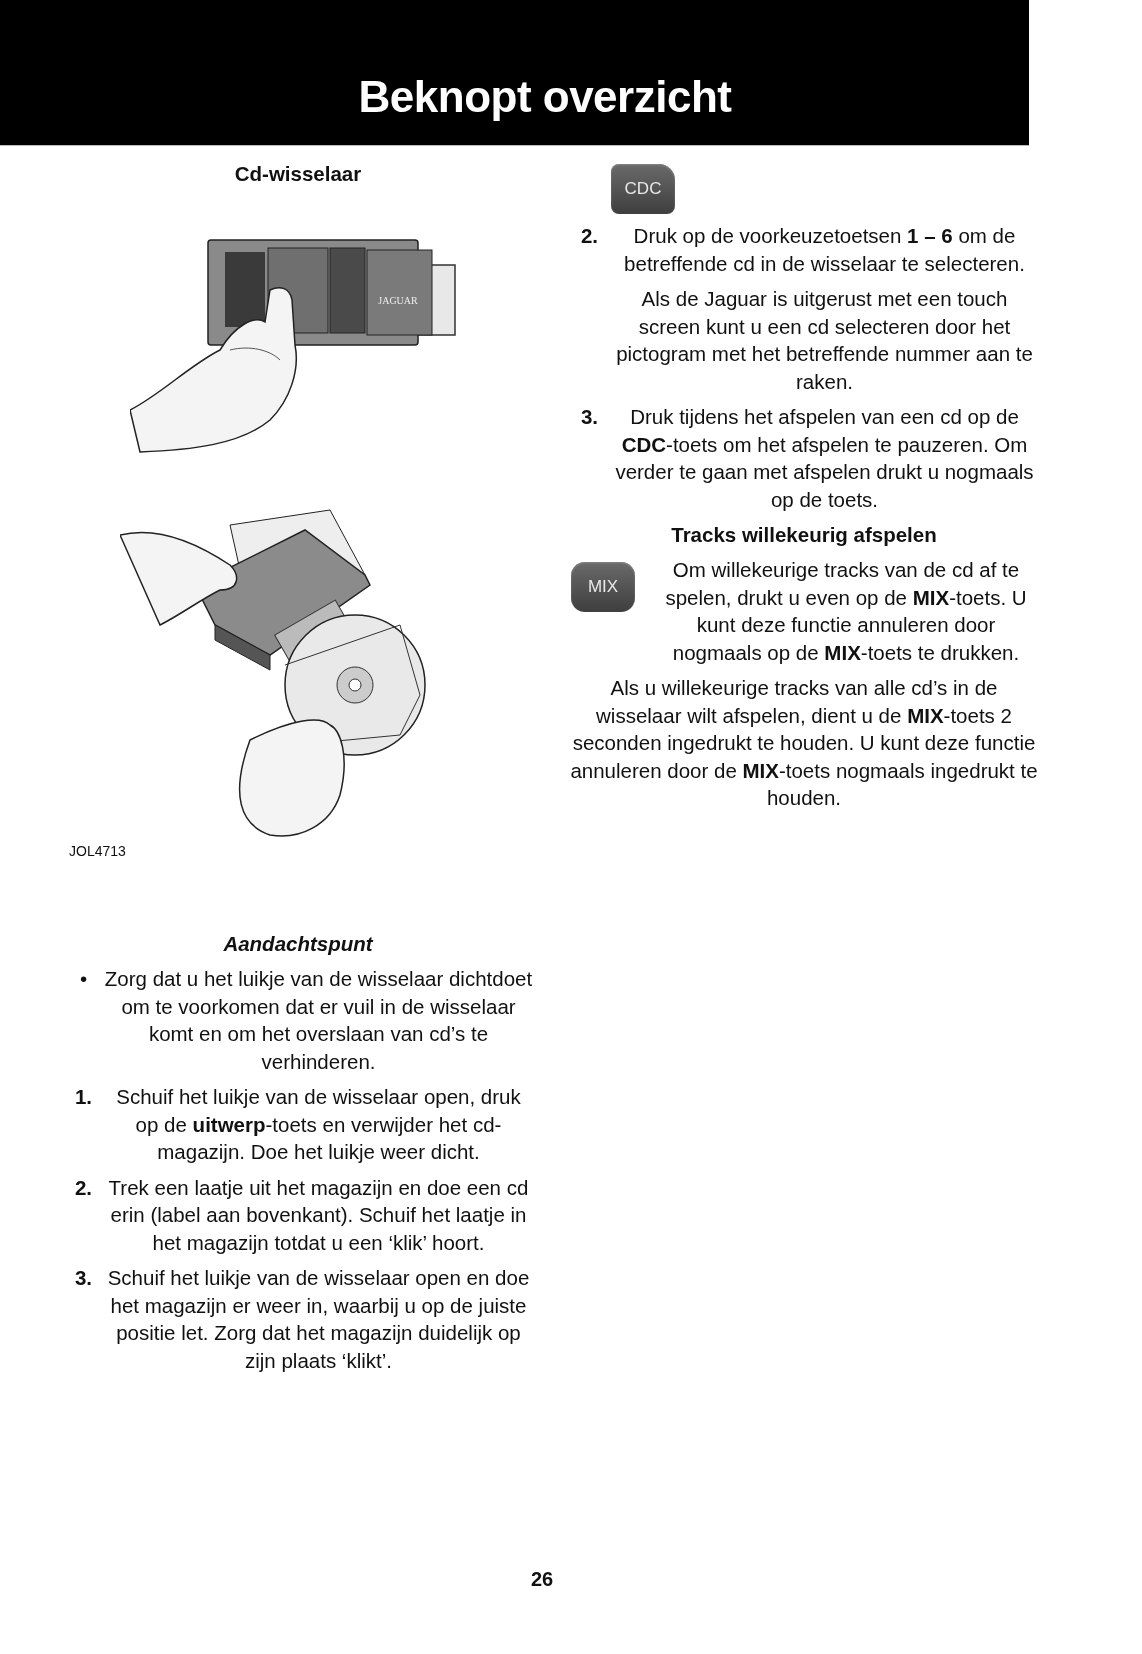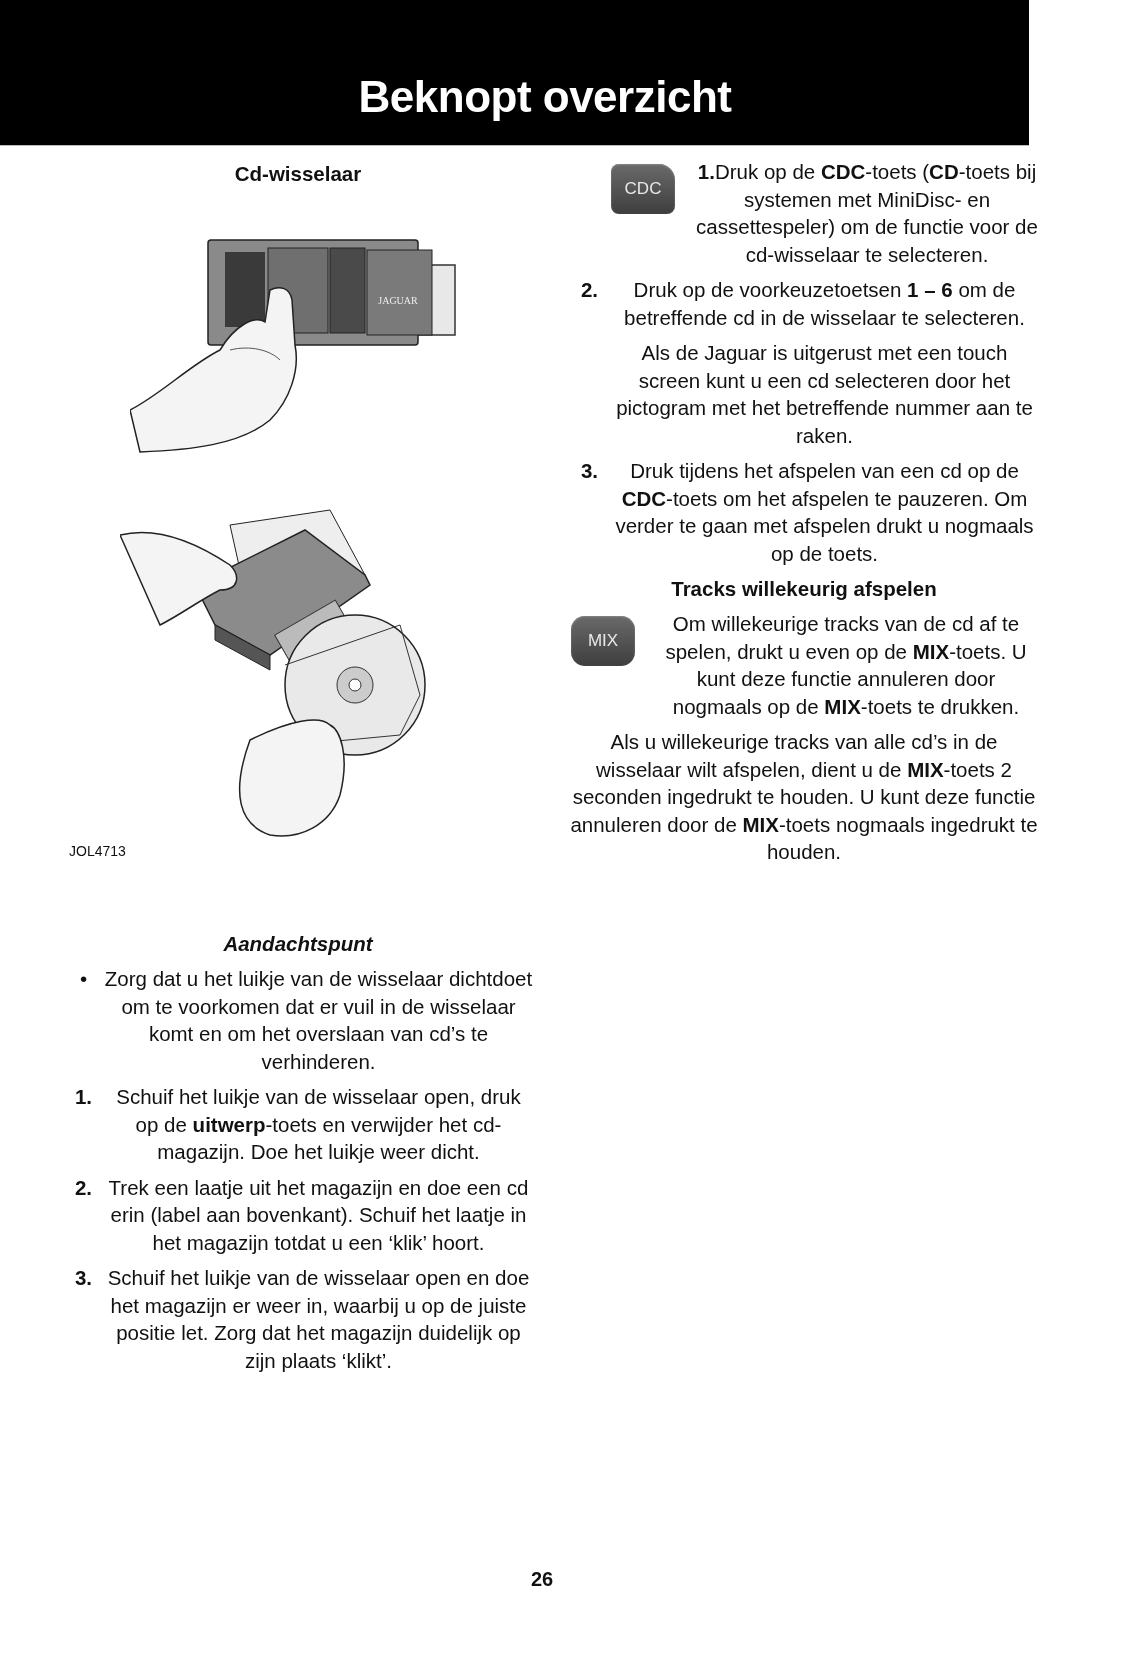--- a/index.html
+++ b/index.html
@@ -82,21 +82,20 @@
   </div>
   <div class="item">
     <span class="num">3.</span>
     <span class="txt">Schuif het luikje van de wisselaar open en doe het magazijn er weer in, waarbij u op de juiste positie let. Zorg dat het magazijn duidelijk op zijn plaats ‘klikt’.</span>
   </div>
 </div>
 
 <div class="col col-right">
   <div class="btn-row" style="margin-top:-2px;">
     <div class="hw-btn cdc-btn" style="margin:6px 0 0 42px;">CDC</div>
-    <div class="txt" style="padding-left:20px;"><b>1.</b><span>Druk op de </span><b>CDC</b><span>-toets (</span><b>CD</b><span>-toets bij systemen met MiniDisc- en cassettespeler) om de functie voor de cd-wisselaar te selecteren.</span></div>
   </div>
   <div class="item">
     <span class="num">2.</span>
     <span class="txt"><span>Druk op de voorkeuzetoetsen </span><b>1 – 6</b><span> om de betreffende cd in de wisselaar te selecteren.</span></span>
   </div>
   <p style="padding-left:41px;">Als de Jaguar is uitgerust met een touch screen kunt u een cd selecteren door het pictogram met het betreffende nummer aan te raken.</p>
   <div class="item">
     <span class="num">3.</span>
     <span class="txt"><span>Druk tijdens het afspelen van een cd op de </span><b>CDC</b><span>-toets om het afspelen te pauzeren. Om verder te gaan met afspelen drukt u nogmaals op de toets.</span></span>
   </div>

